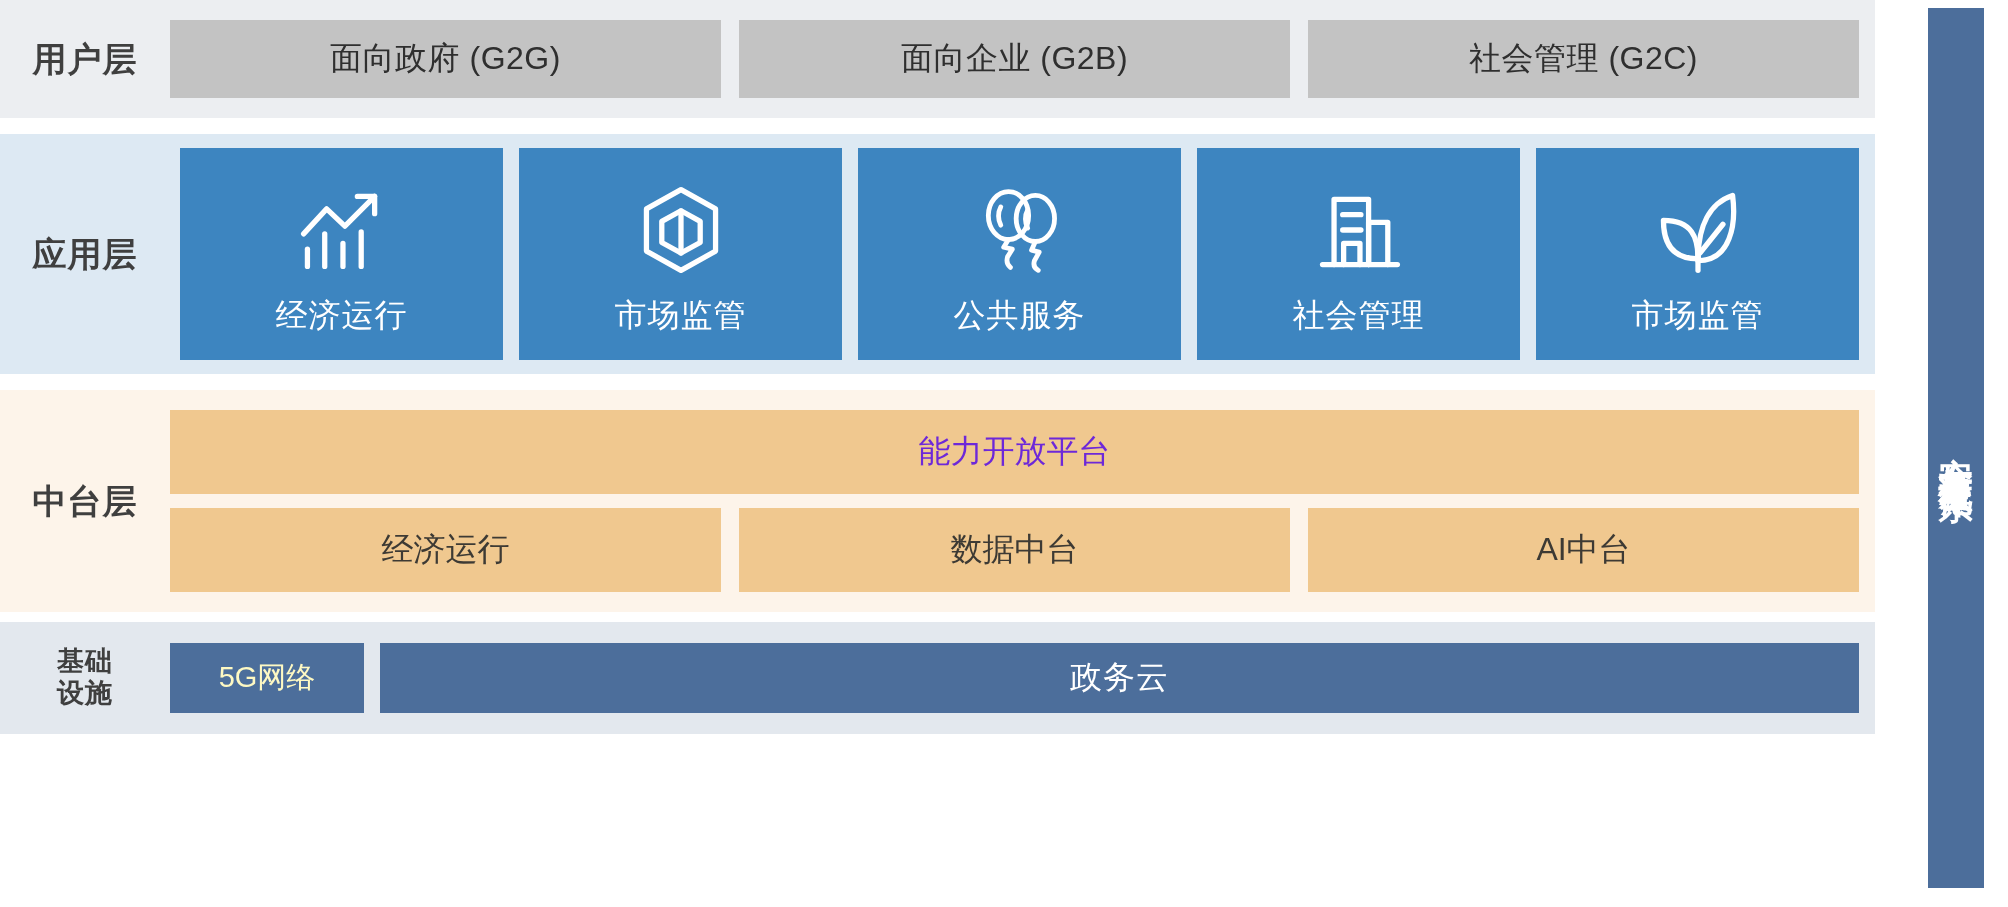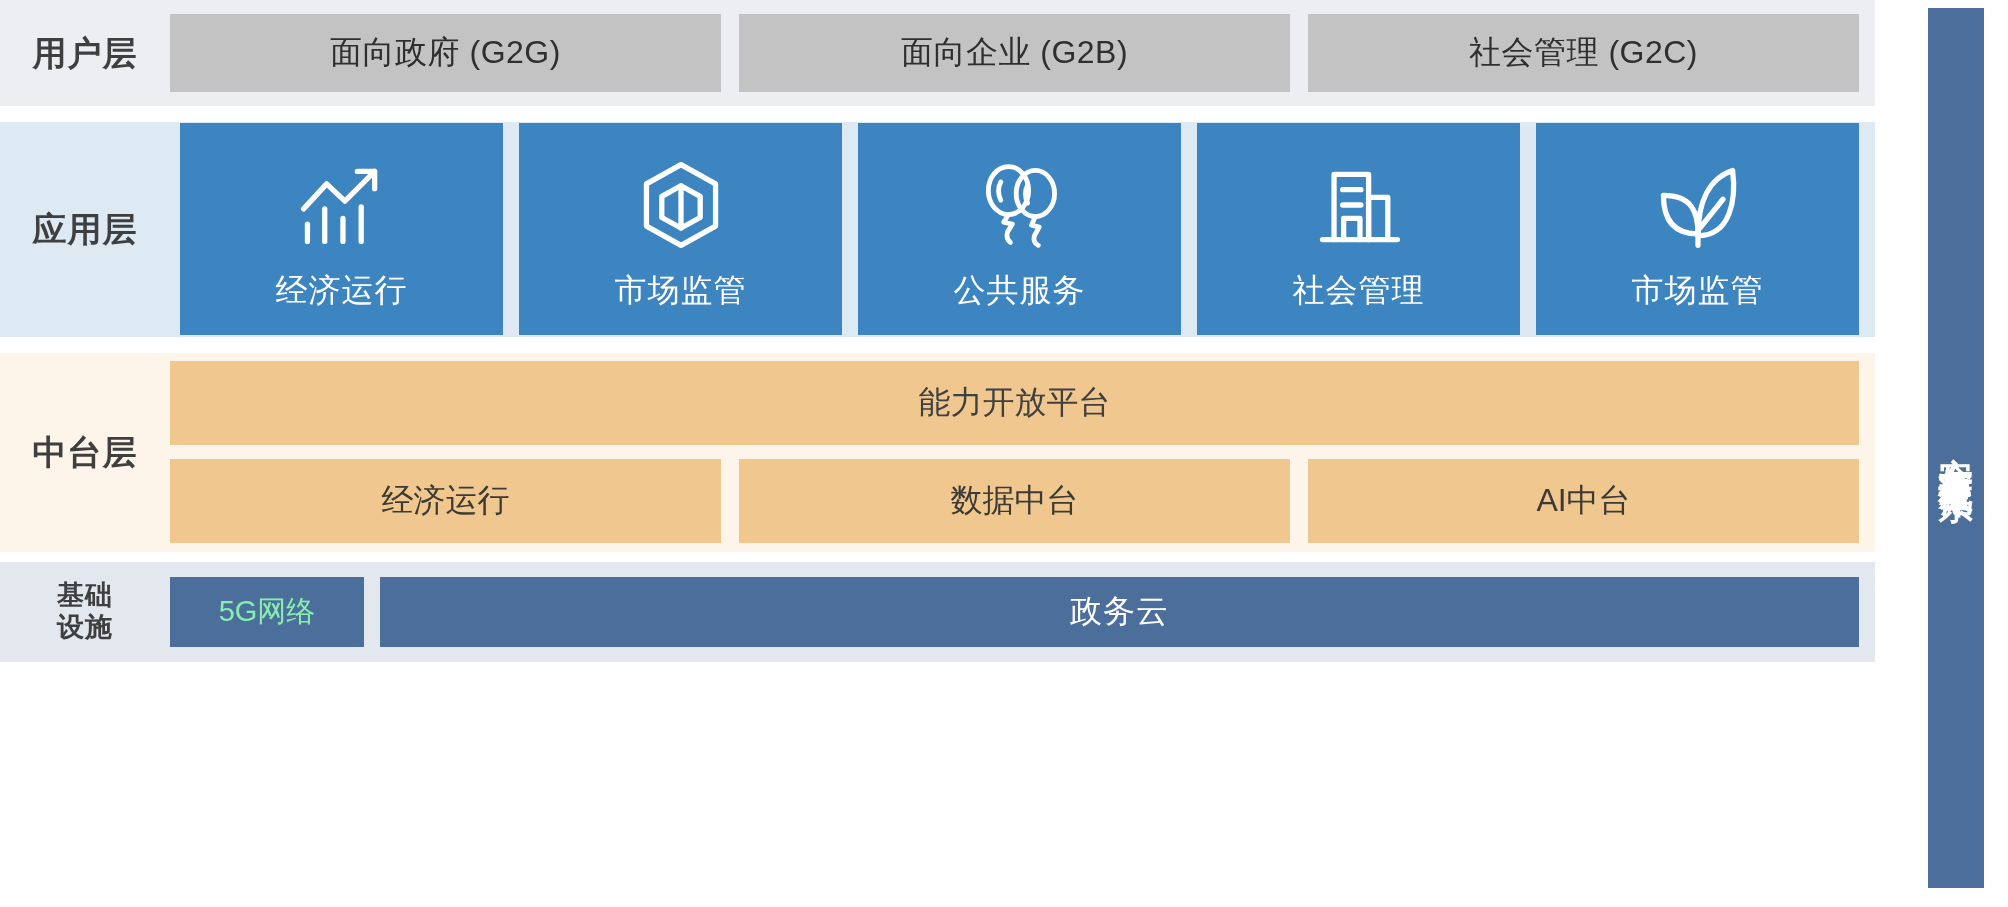--- a/index.html
+++ b/index.html
@@ -12,21 +12,21 @@
   .canvas {
     position: relative;
     width: 2008px; height: 907px;
     background: #ffffff;
   }
 
   
   .layers {
     position: absolute;
     left: 0; top: 0;
-    width: 1875px; height: 662px;
+    width: 1875px; height: 907px;
     display: flex;
     flex-direction: column;
   }
 
   .band {
     display: flex;
     align-items: center;
     width: 100%;
     position: relative;
   }
@@ -113,21 +113,21 @@
     gap: 14px;
     height: 182px;
   }
   .mid-top {
     height: 84px;
     background: #f0c88f;
     display: flex;
     align-items: center;
     justify-content: center;
     font-size: 32px;
-    color: #404040;
+    color: #6d28d9;
   }
   .mid-row {
     display: flex;
     gap: 18px;
     height: 84px;
   }
   .mid-box {
     flex: 1 1 0;
     background: #f0c88f;
     display: flex;
@@ -147,21 +147,21 @@
     gap: 16px;
     height: 70px;
   }
   .infra-5g {
     flex: 0 0 194px;
     background: #4c6e9b;
     display: flex;
     align-items: center;
     justify-content: center;
     font-size: 29px;
-    color: #86efac;
+    color: #fef9c3;
   }
   .infra-cloud {
     flex: 1 1 auto;
     background: #4c6e9b;
     display: flex;
     align-items: center;
     justify-content: center;
     font-size: 32px;
     color: #ffffff;
     letter-spacing: 1px;

